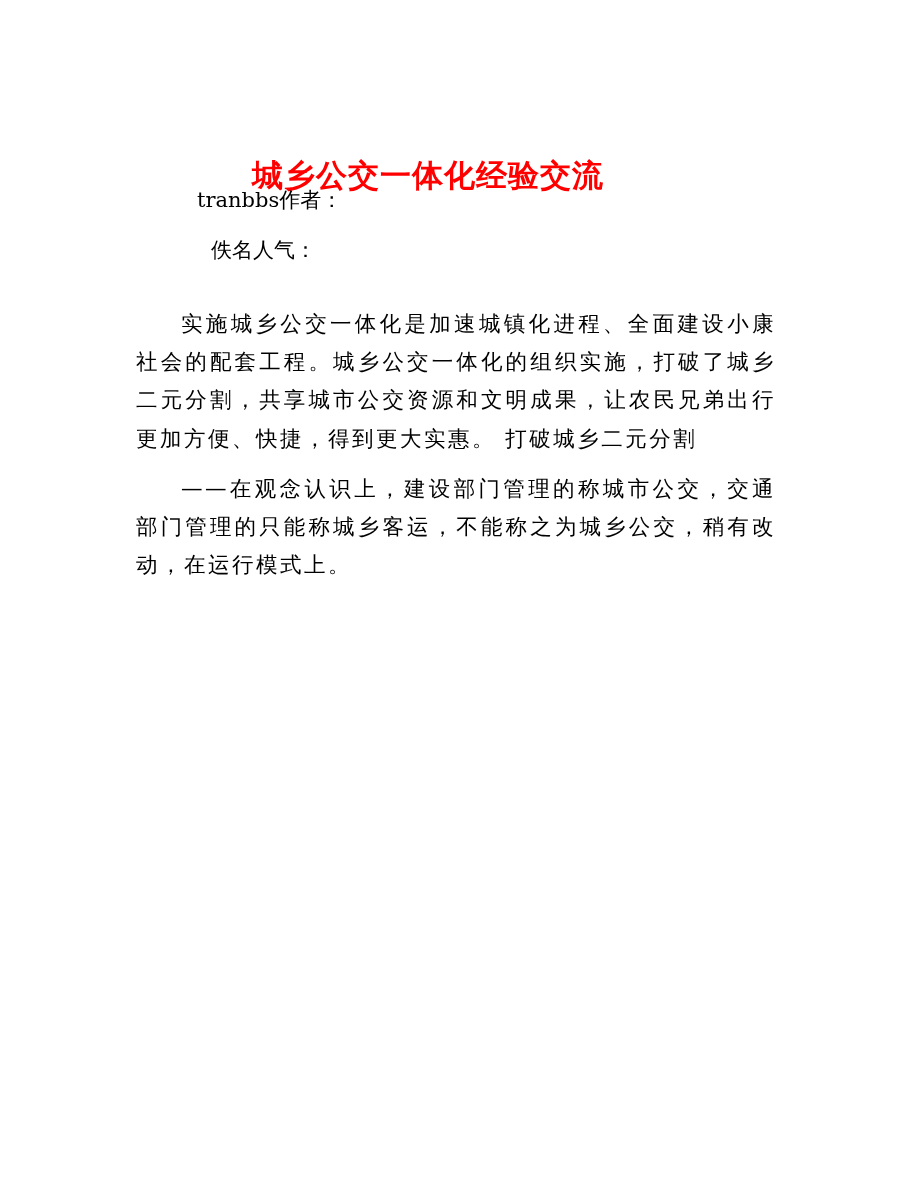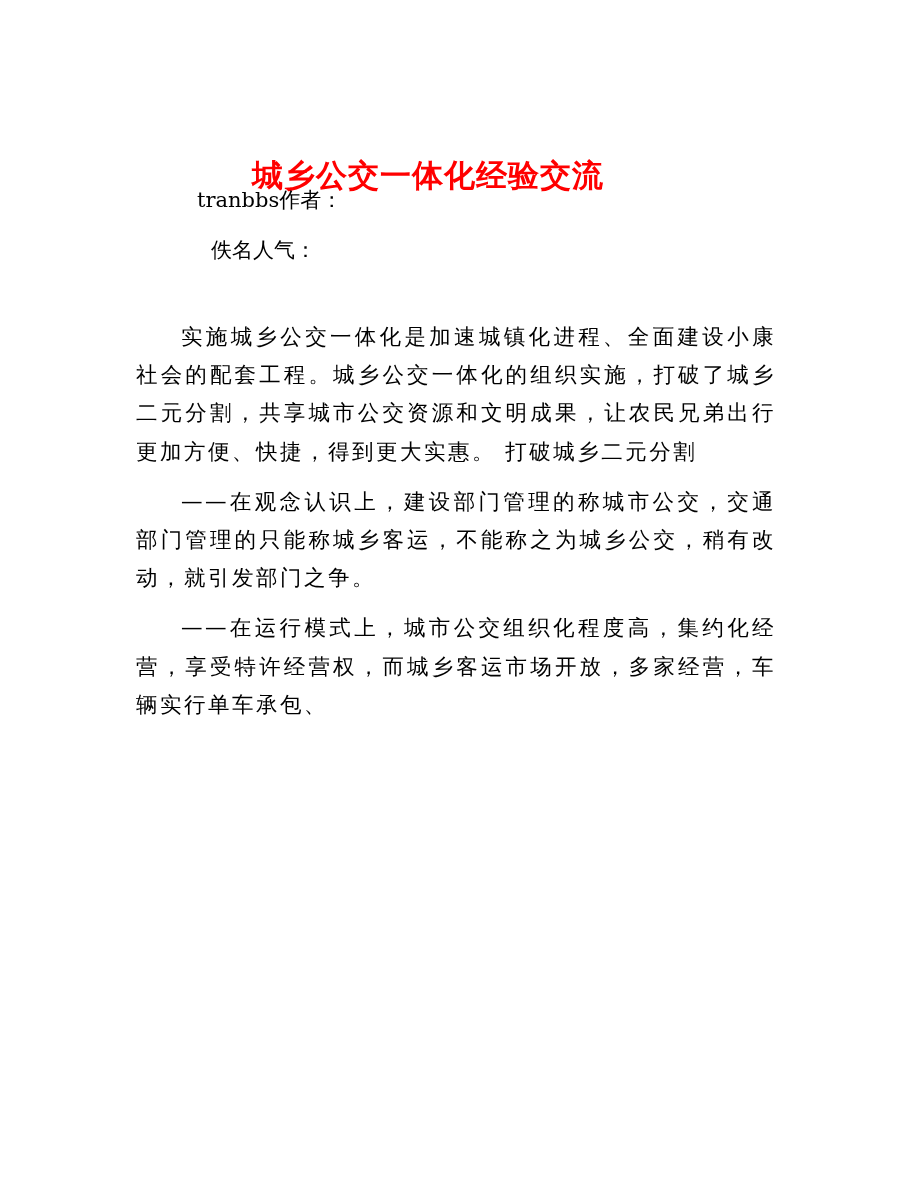--- a/index.html
+++ b/index.html
@@ -5,36 +5,35 @@
   html, body { margin: 0; padding: 0; background: #ffffff; }
   body { width: 920px; height: 1191px; position: relative; overflow: hidden;
          font-family: "DejaVu Serif", "Liberation Serif", serif; color: #000; }
   .page { position: absolute; left: 0; top: 0; width: 920px; height: 1191px; }
   .title { position: absolute; left: 0; top: 108px; width: 856px; text-align: center;
            color: #ff0000; font-size: 31px; font-weight: bold; letter-spacing: 1px;
            font-family: "DejaVu Sans", "Liberation Sans", sans-serif; margin-top: 47px; }
   .meta { position: absolute; font-size: 21px; line-height: 30px; }
   .meta.author { left: 197px; top: 185px; }
   .meta.pop { left: 211px; top: 235px; }
-  .body { position: absolute; left: 136px; top: 318px; width: 640px; }
+  .body { position: absolute; left: 136px; top: 305px; width: 640px; }
   .para { font-size: 21.5px; line-height: 38.2px; margin: 0; padding: 0;
           text-indent: 45px; text-align: justify; letter-spacing: 2.5px; }
   .gap { height: 6px; }
 </style>
 </head>
 <body>
 
 <div class="page">
   <div class="title">城乡公交一体化经验交流</div>
 
   <div class="meta author">tranbbs作者：</div>
   <div class="meta pop">佚名人气：</div>
 
   <div class="body">
     <p class="para">实施城乡公交一体化是加速城镇化进程、全面建设小康社会的配套工程。城乡公交一体化的组织实施，打破了城乡二元分割，共享城市公交资源和文明成果，让农民兄弟出行更加方便、快捷，得到更大实惠。 打破城乡二元分割</p>
     <div class="gap"></div>
     <div class="gap"></div>
-    <p class="para">——在观念认识上，建设部门管理的称城市公交，交通部门管理的只能称城乡客运，不能称之为城乡公交，稍有改动，就引发部门之争。</p>
+    <p class="para">——在观念认识上，建设部门管理的称城市公交，交通部门管理的只能称城乡客运，不能称之为城乡公交，稍有改动，在运行模式上。</p>
     <div class="gap"></div>
     <div class="gap"></div>
-    <p class="para">——在运行模式上，城市公交组织化程度高，集约化经营，享受特许经营权，而城乡客运市场开放，多家经营，车辆实行单车承包、</p>
   </div>
 </div>
 
 </body></html>

